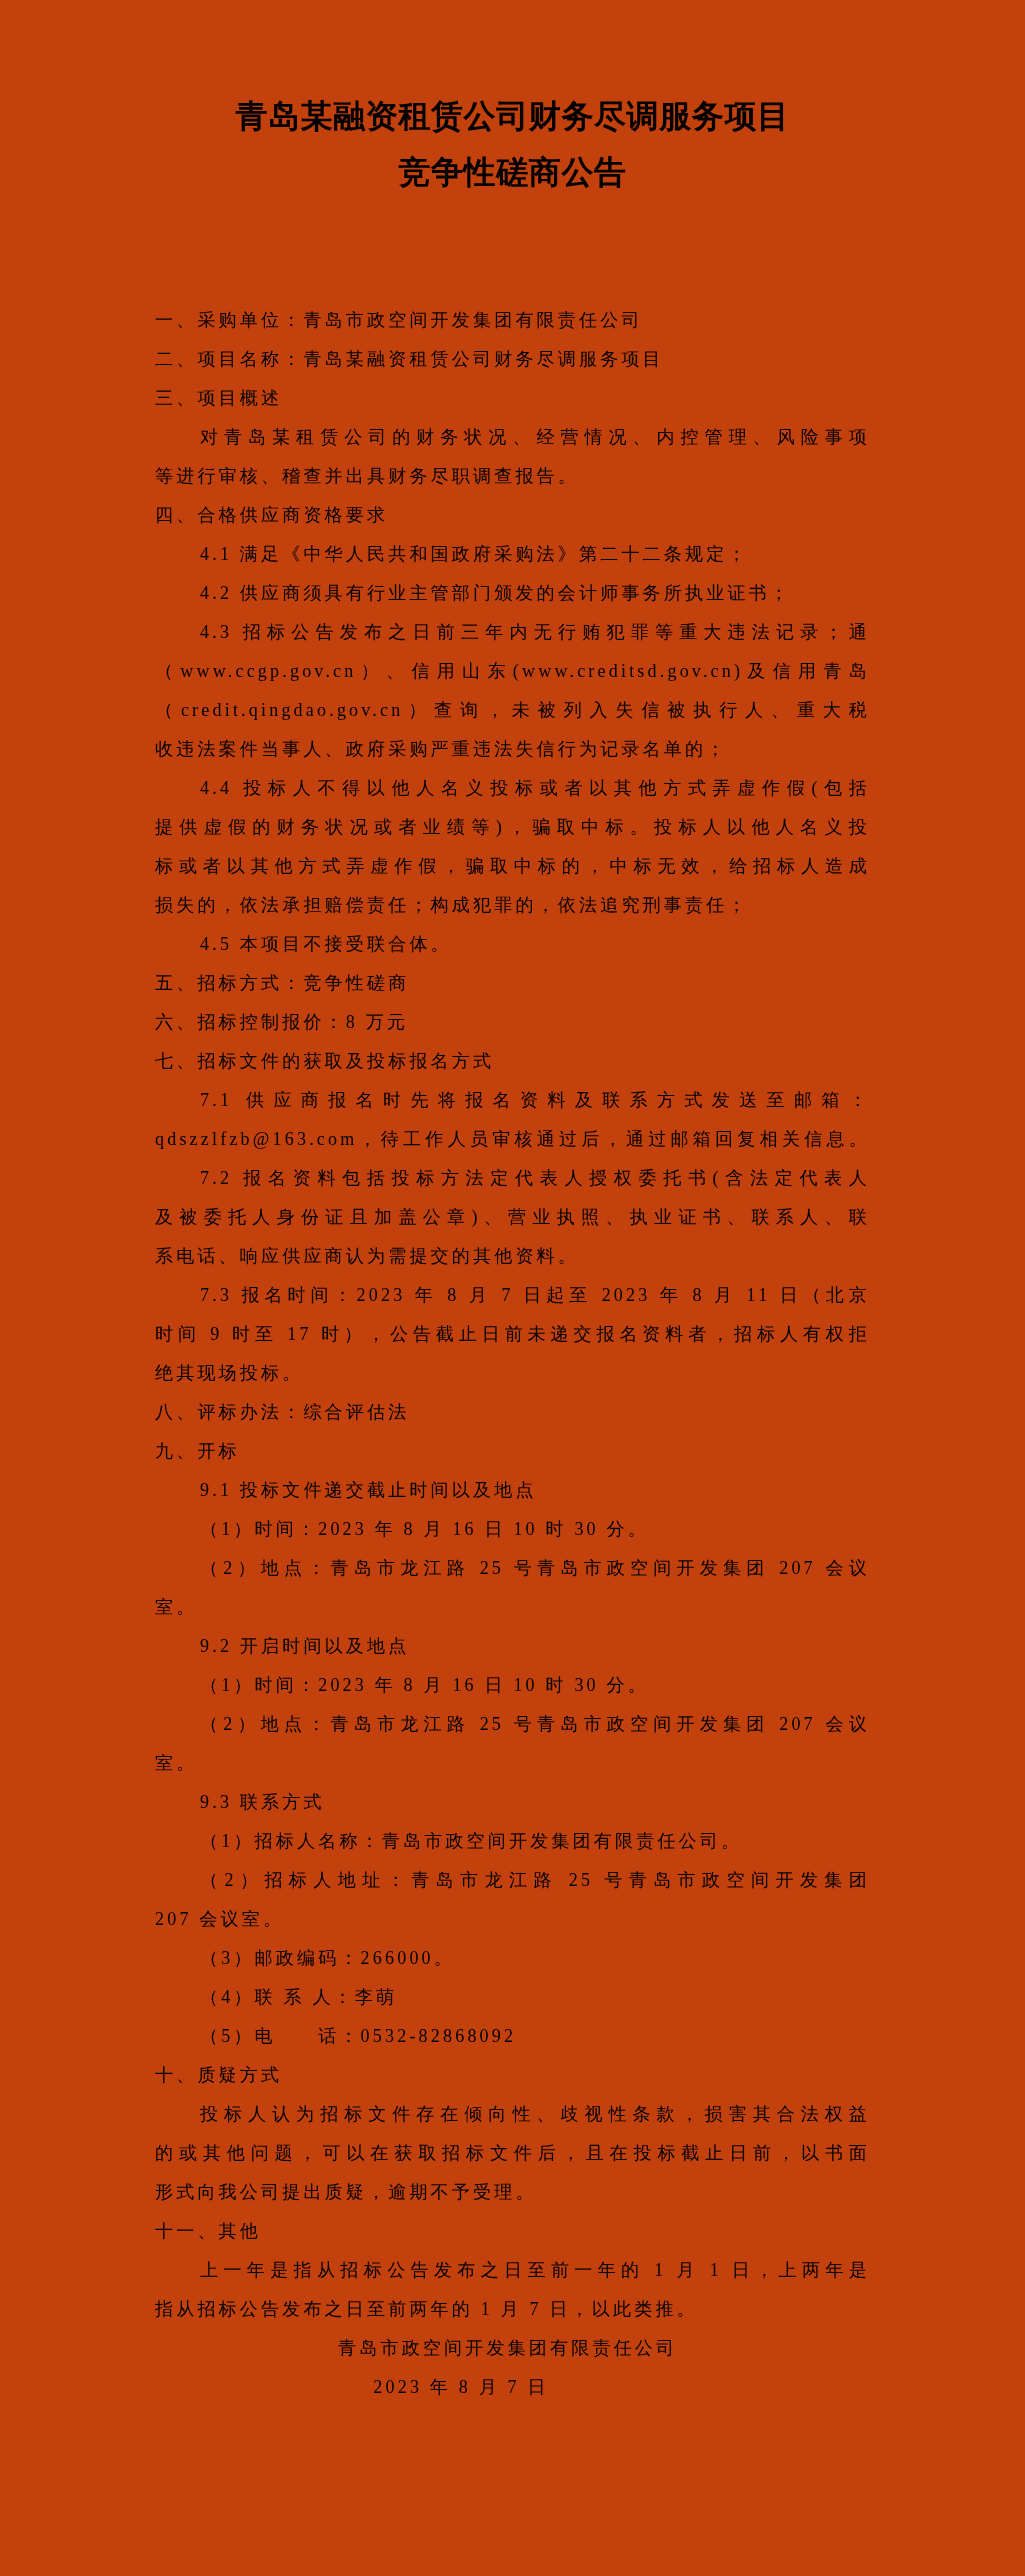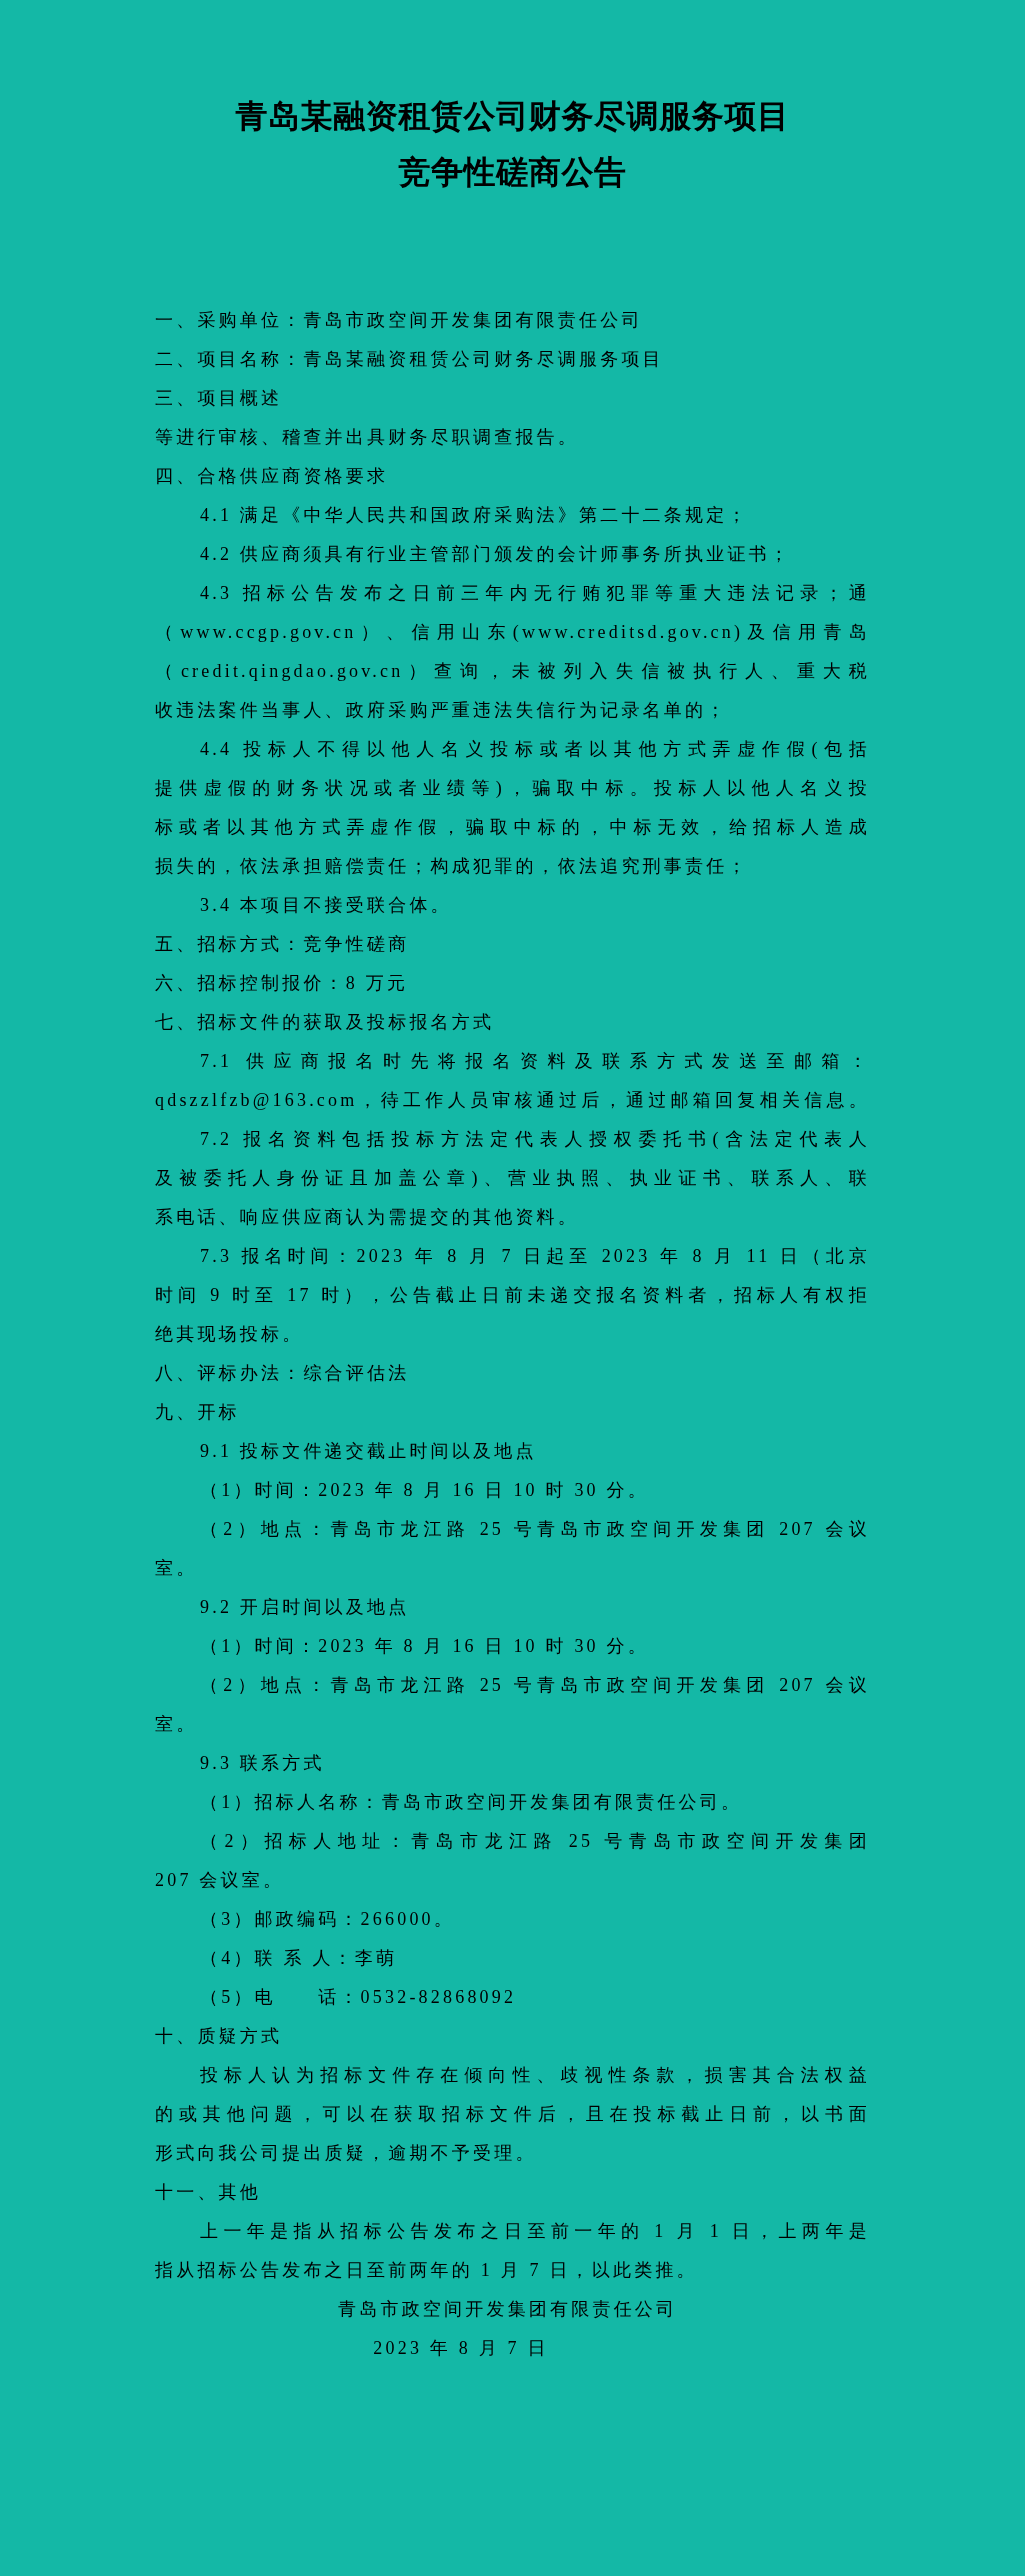--- a/index.html
+++ b/index.html
@@ -1,20 +1,20 @@
 <!DOCTYPE html>
 <html style="font-size:10.3px"><head>
 <meta charset="utf-8">
 <style>
   html, body { margin: 0; padding: 0; background: #ffffff; }
   .page {
     position: relative;
     width: 1025px;
     height: 2576px;
-    background: #14b8a6;
+    background: #c2410c;
     color: #000000;
     font-family: "Liberation Serif", "DejaVu Serif", serif;
     overflow: hidden;
   }
   .doc-title {
     padding-top: 88px;
     text-align: center;
     font-weight: bold;
     font-size: 32px;
     line-height: 56px;
@@ -49,33 +49,34 @@
 
 <div class="page">
   <div class="doc-title">
     <div>青岛某融资租赁公司财务尽调服务项目</div>
     <div>竞争性磋商公告</div>
   </div>
   <div class="doc-body" id="doc-body">
       <div class="ln">一、采购单位：青岛市政空间开发集团有限责任公司</div>
       <div class="ln">二、项目名称：青岛某融资租赁公司财务尽调服务项目</div>
       <div class="ln">三、项目概述</div>
+      <div class="ln ind just">对青岛某租赁公司的财务状况、经营情况、内控管理、风险事项</div>
       <div class="ln">等进行审核、稽查并出具财务尽职调查报告。</div>
       <div class="ln">四、合格供应商资格要求</div>
       <div class="ln ind">4.1 满足《中华人民共和国政府采购法》第二十二条规定；</div>
       <div class="ln ind">4.2 供应商须具有行业主管部门颁发的会计师事务所执业证书；</div>
       <div class="ln ind just">4.3 招标公告发布之日前三年内无行贿犯罪等重大违法记录；通</div>
       <div class="ln just">（www.ccgp.gov.cn）、信用山东(www.creditsd.gov.cn)及信用青岛</div>
       <div class="ln just">（credit.qingdao.gov.cn）查询，未被列入失信被执行人、重大税</div>
       <div class="ln">收违法案件当事人、政府采购严重违法失信行为记录名单的；</div>
       <div class="ln ind just">4.4 投标人不得以他人名义投标或者以其他方式弄虚作假(包括</div>
       <div class="ln just">提供虚假的财务状况或者业绩等)，骗取中标。投标人以他人名义投</div>
       <div class="ln just">标或者以其他方式弄虚作假，骗取中标的，中标无效，给招标人造成</div>
       <div class="ln">损失的，依法承担赔偿责任；构成犯罪的，依法追究刑事责任；</div>
-      <div class="ln ind">3.4 本项目不接受联合体。</div>
+      <div class="ln ind">4.5 本项目不接受联合体。</div>
       <div class="ln">五、招标方式：竞争性磋商</div>
       <div class="ln">六、招标控制报价：8 万元</div>
       <div class="ln">七、招标文件的获取及投标报名方式</div>
       <div class="ln ind just">7.1 供应商报名时先将报名资料及联系方式发送至邮箱：</div>
       <div class="ln just">qdszzlfzb@163.com，待工作人员审核通过后，通过邮箱回复相关信息。</div>
       <div class="ln ind just">7.2 报名资料包括投标方法定代表人授权委托书(含法定代表人</div>
       <div class="ln just">及被委托人身份证且加盖公章)、营业执照、执业证书、联系人、联</div>
       <div class="ln">系电话、响应供应商认为需提交的其他资料。</div>
       <div class="ln ind just">7.3 报名时间：2023 年 8 月 7 日起至 2023 年 8 月 11 日（北京</div>
       <div class="ln just">时间 9 时至 17 时），公告截止日前未递交报名资料者，招标人有权拒</div>

